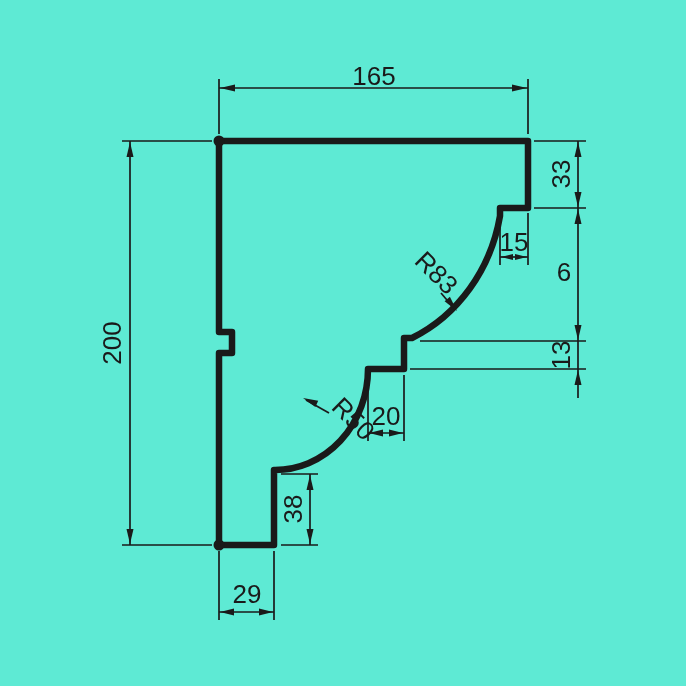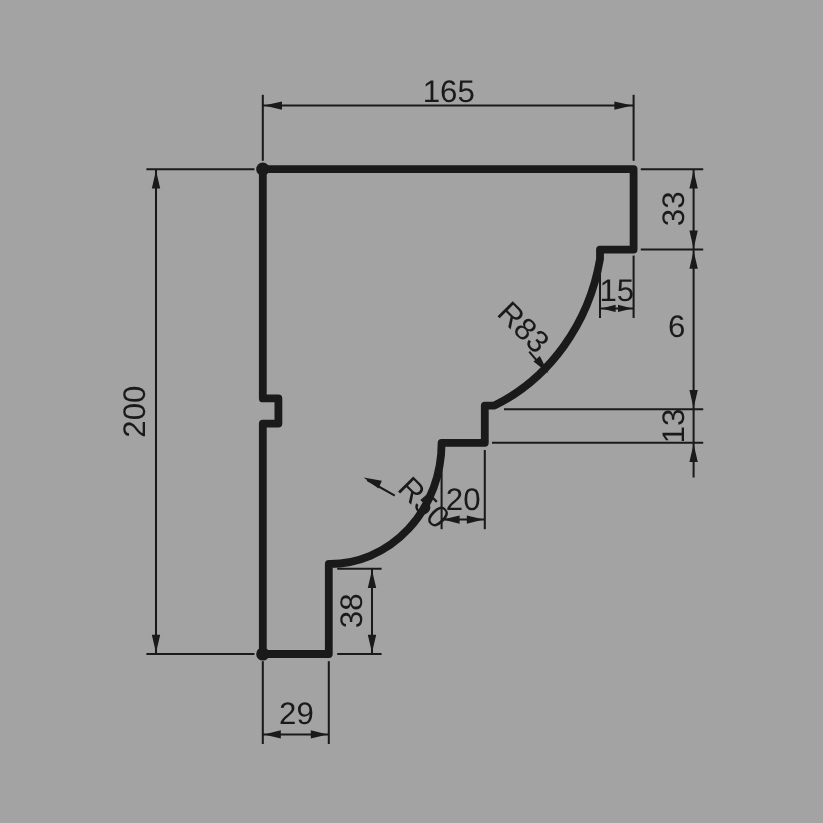--- a/index.html
+++ b/index.html
@@ -8,21 +8,21 @@
     background: #ffffff;
     width: 686px;
     height: 686px;
     overflow: hidden;
     font-family: "Liberation Sans", sans-serif;
   }
   .stage {
     position: relative;
     width: 686px;
     height: 686px;
-    background: #a3a3a3;
+    background: #5eead4;
   }
   svg { display: block; }
   .thick {
     fill: none;
     stroke: #1a1a1a;
     stroke-width: 6.5;
     stroke-linejoin: round;
     stroke-linecap: round;
   }
   .thin {

